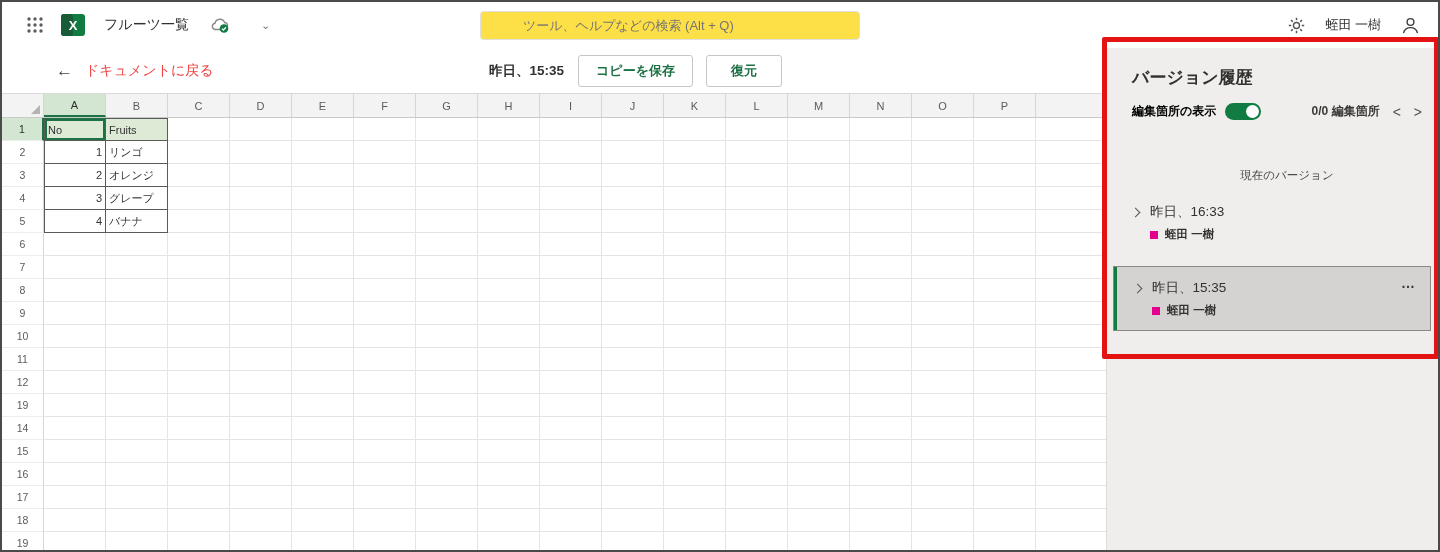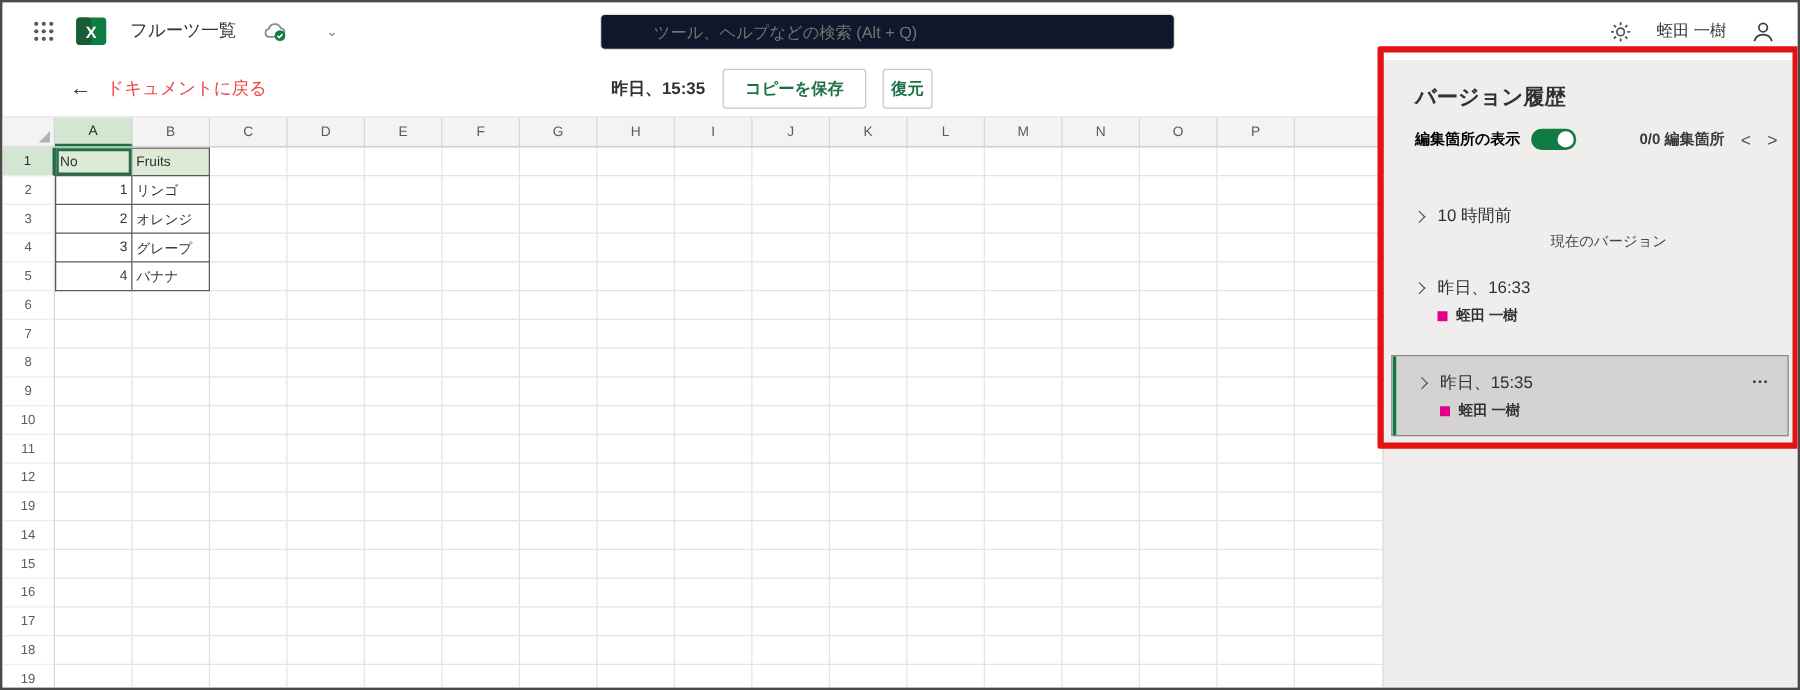--- a/index.html
+++ b/index.html
@@ -7,21 +7,21 @@
   .frame { position:relative; width:1440px; height:552px; border:2px solid #4a4a4a; background:#fff; overflow:hidden; }
 
   
   .topbar { position:relative; height:46px; background:#fff; display:flex; align-items:center; }
   .tb-left { display:flex; align-items:center; padding-left:24px; gap:16px; }
   .waffle { cursor:pointer; display:flex; }
   .excel-logo { display:flex; }
   .doc-title { font-size:14px; color:#323130; margin-left:2px; }
   .cloud-ic { display:flex; margin-left:4px; }
   .title-chev { color:#7a7a7a; font-size:11px; margin-left:14px; }
-  .searchbox { position:absolute; left:478px; top:9px; width:460px; height:29px; background:#0f172a;
+  .searchbox { position:absolute; left:478px; top:9px; width:380px; height:29px; background:#fde047;
       border:1px solid #e1dfdd; border-radius:4px; font-size:13px; color:#767472;
       padding-left:42px; display:flex; align-items:center; }
   .tb-right { position:absolute; right:18px; top:0; height:46px; display:flex; align-items:center; gap:20px; }
   .gear { display:flex; cursor:pointer; }
   .user-name { font-size:13px; color:#323130; }
   .person { display:flex; cursor:pointer; }
 
   
   .split { display:flex; height:502px; }
   .left-region { width:1104px; display:flex; flex-direction:column; }
@@ -29,21 +29,21 @@
   
   .toolbar { position:relative; height:45px; background:#fff; display:flex; align-items:center; }
   .back-group { display:flex; align-items:center; gap:12px; padding-left:54px; cursor:pointer; }
   .back-arrow { font-size:17px; color:#424242; }
   .back-label { font-size:14px; color:#ef4444; }
   .tb-center { position:absolute; left:487px; display:flex; align-items:center; }
   .ver-time { font-size:13.5px; font-weight:700; color:#323130; margin-right:14px; }
   .btn { background:#fff; border:1px solid #c8c6c4; border-radius:3px; color:#1e7145;
       font-weight:700; font-size:13px; padding:6px 17px; margin-right:13px; cursor:pointer;
       font-family:"Liberation Sans","DejaVu Sans",sans-serif; }
-  .btn.restore { padding:6px 6px; }
+  .btn.restore { padding:6px 24px; }
 
   
   .grid { flex:1; display:flex; flex-direction:column; overflow:hidden; background:#fff; border-top:1px solid #d9d9d9;}
   .colhead { display:flex; height:24px; background:#f3f3f3; border-bottom:1px solid #c9c9c9; flex:none; }
   .corner { width:42px; flex:none; position:relative; background:#f3f3f3; border-right:1px solid #d6d6d6; cursor:pointer; }
   .corner:after { content:""; position:absolute; right:3px; bottom:3px; border-style:solid;
       border-width:0 0 9px 9px; border-color:transparent transparent #b3b3b3 transparent; }
   .colh { width:62px; flex:none; display:flex; align-items:center; justify-content:center;
       font-size:11px; color:#5b5b5b; border-right:1px solid #d6d6d6; cursor:pointer; }
   .colh.sel { background:#d3e6d1; border-bottom:2px solid #1e7145; color:#2d2d2d; }
@@ -585,24 +585,20 @@
         <span class="toggle-label">編集箇所の表示</span>
         <span class="toggle">
             <span class="knob"></span>
           </span>
         <span class="edits-count">0/0 編集箇所</span>
         <span class="nav-chev">&lt;</span>
         <span class="nav-chev">&gt;</span>
       </div>
       <div class="entries" id="entries">
           <div class="entry">
-            <div class="entry-head">
-              <span class="exp-chev"></span>
-              <span class="entry-time">10 時間前</span>
-            </div>
             <div class="entry-sub">現在のバージョン</div>
           </div>
           <div class="entry">
             <div class="entry-head">
               <span class="exp-chev"></span>
               <span class="entry-time">昨日、16:33</span>
             </div>
             <div class="author-row">
               <span class="marker" style="background: rgb(227, 0, 140);"></span>
               <span class="author">蛭田 一樹</span>

